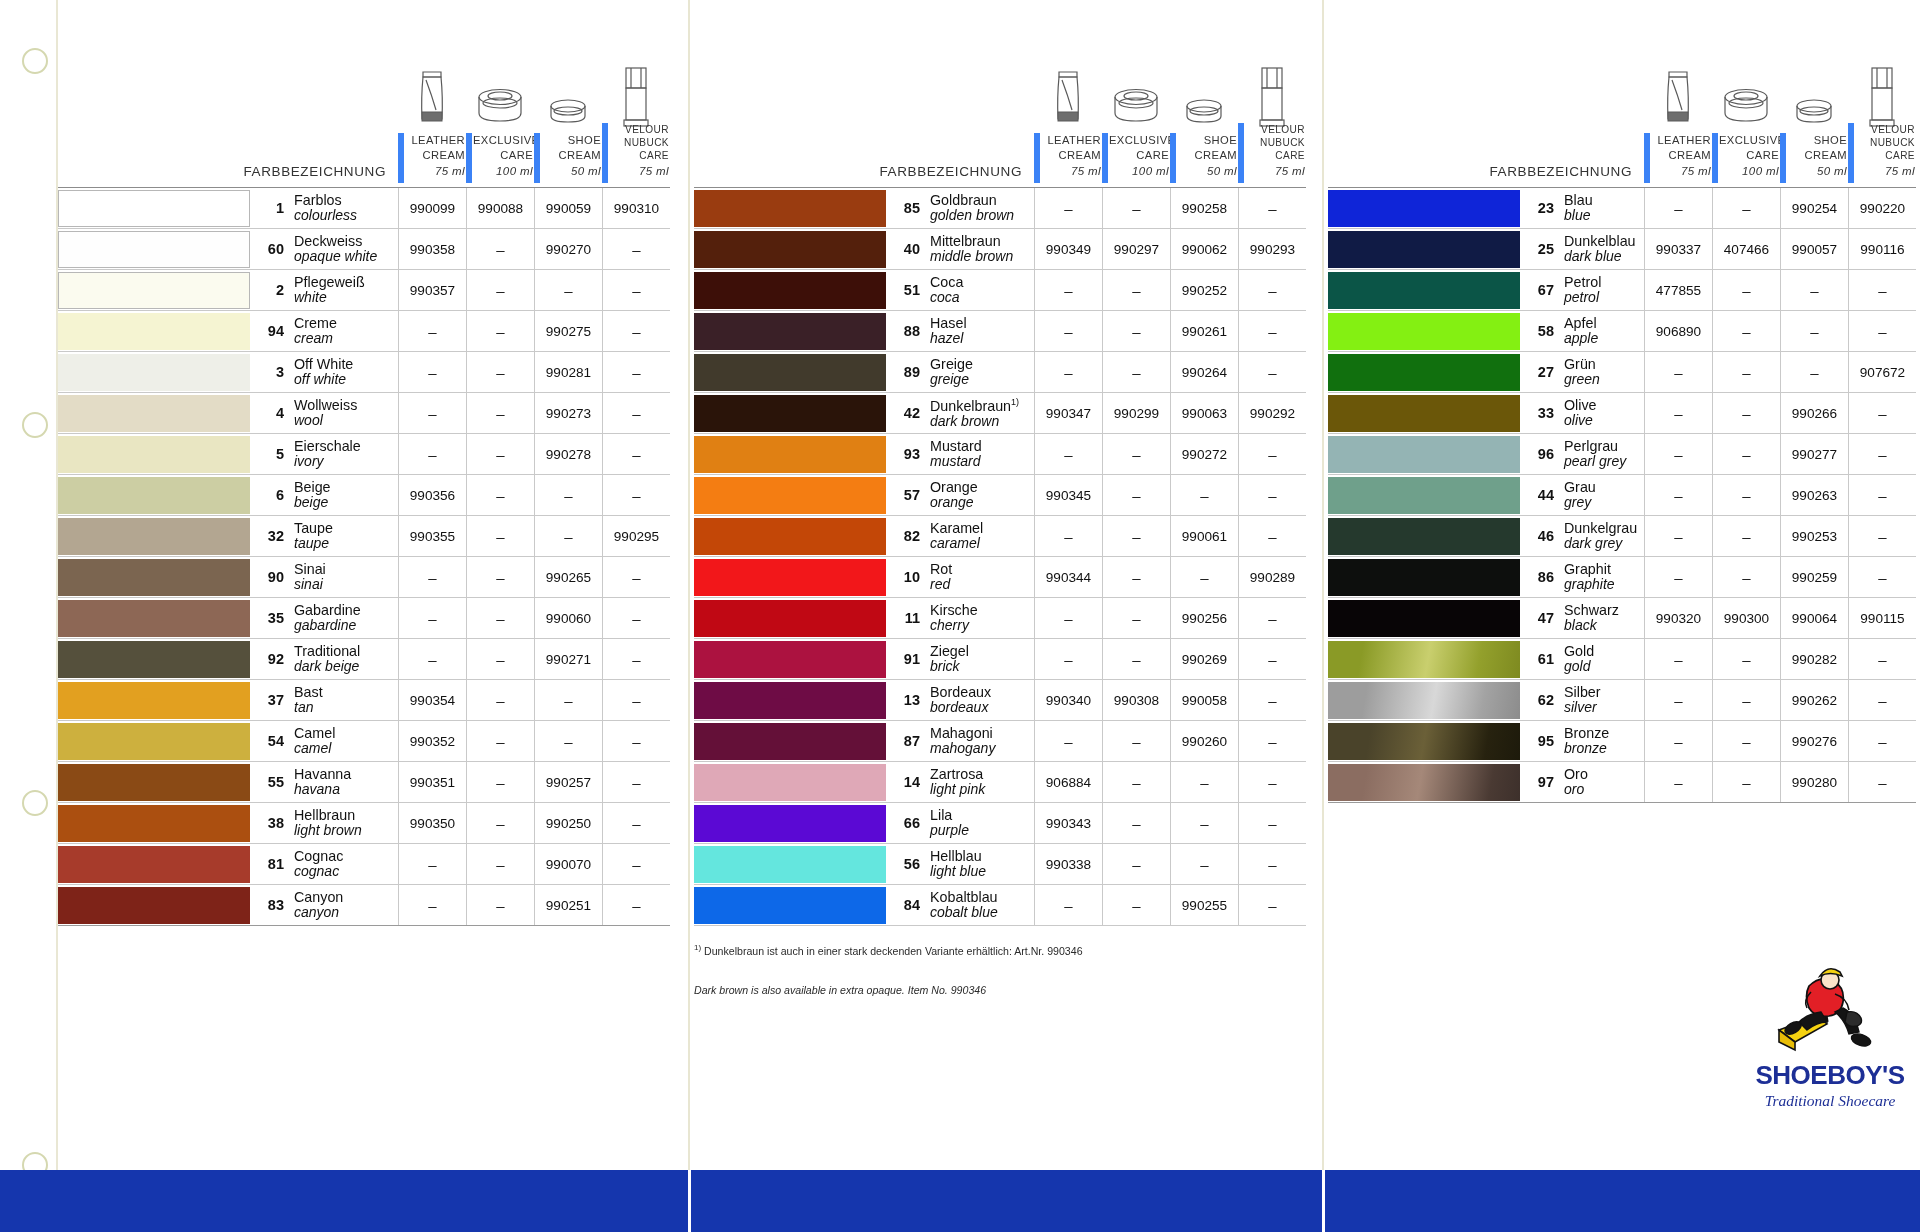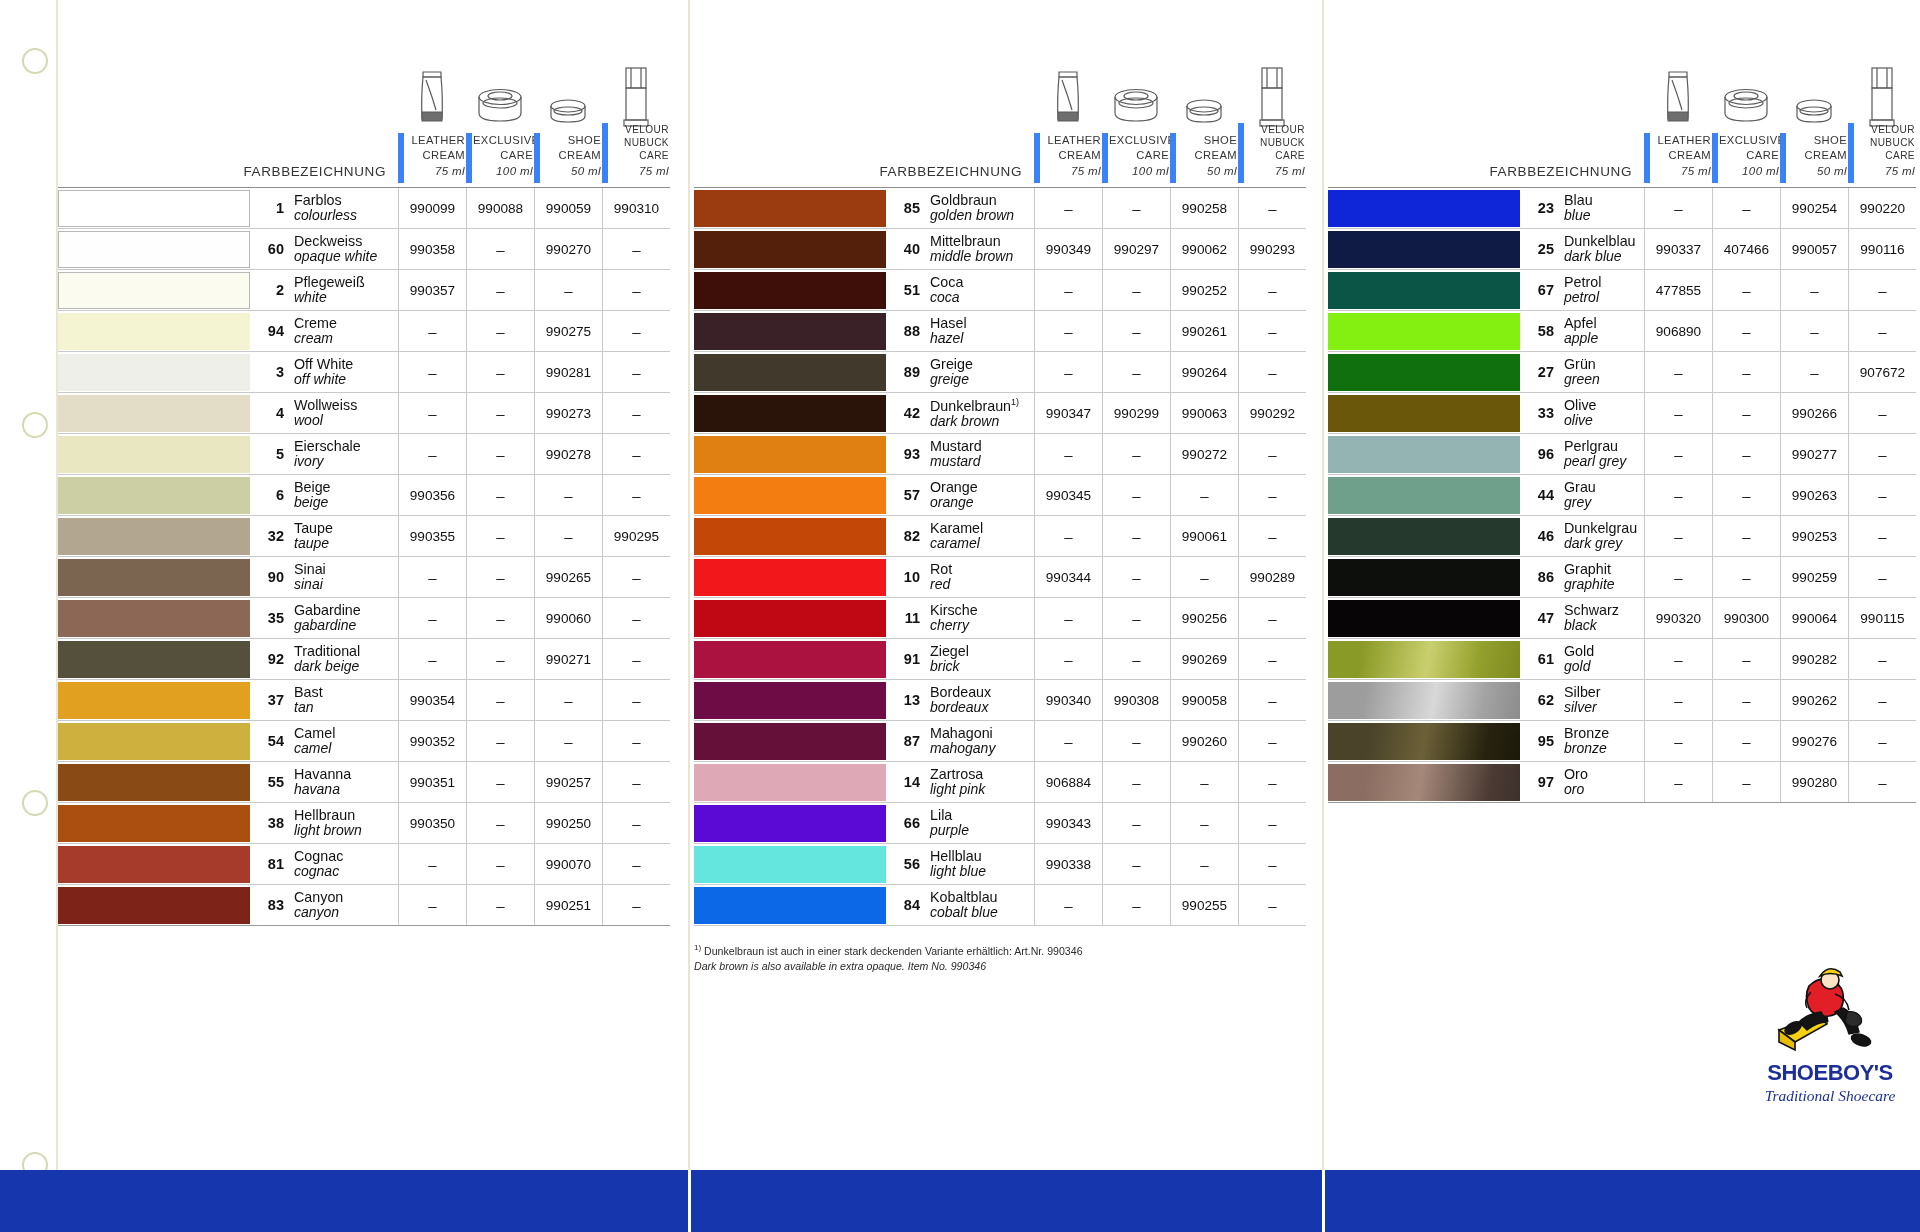--- a/index.html
+++ b/index.html
@@ -136,33 +136,33 @@
   .cell.dash { color: #222; font-size: 15px; }
 
   
   .footnote {
     margin-top: 16px;
     font-size: 10.6px;
     color: #2a2a2a;
     line-height: 1.5;
   }
   .footnote .fn-de sup { font-size: 8px; vertical-align: super; }
-  .footnote .fn-en { font-style: italic; }
+  .footnote .fn-en { font-style: italic; margin-top: 24px; }
 
   
   .logo {
     position: absolute;
     left: 1742px; top: 962px;
     width: 176px; text-align: center;
   }
   .logo-mark { height: 96px; display:flex; align-items:center; justify-content:center;}
   .logo-name {
     font-family: "Liberation Sans", sans-serif;
     font-weight: bold;
-    font-size: 22px;
+    font-size: 26px;
     letter-spacing: -0.5px;
     color: #1d2f96;
     margin-top: 2px;
   }
   .logo-tag {
     font-family: "Liberation Serif", serif;
     font-style: italic;
     font-weight: normal;
     font-size: 15.5px;
     color: #1d2f96;

